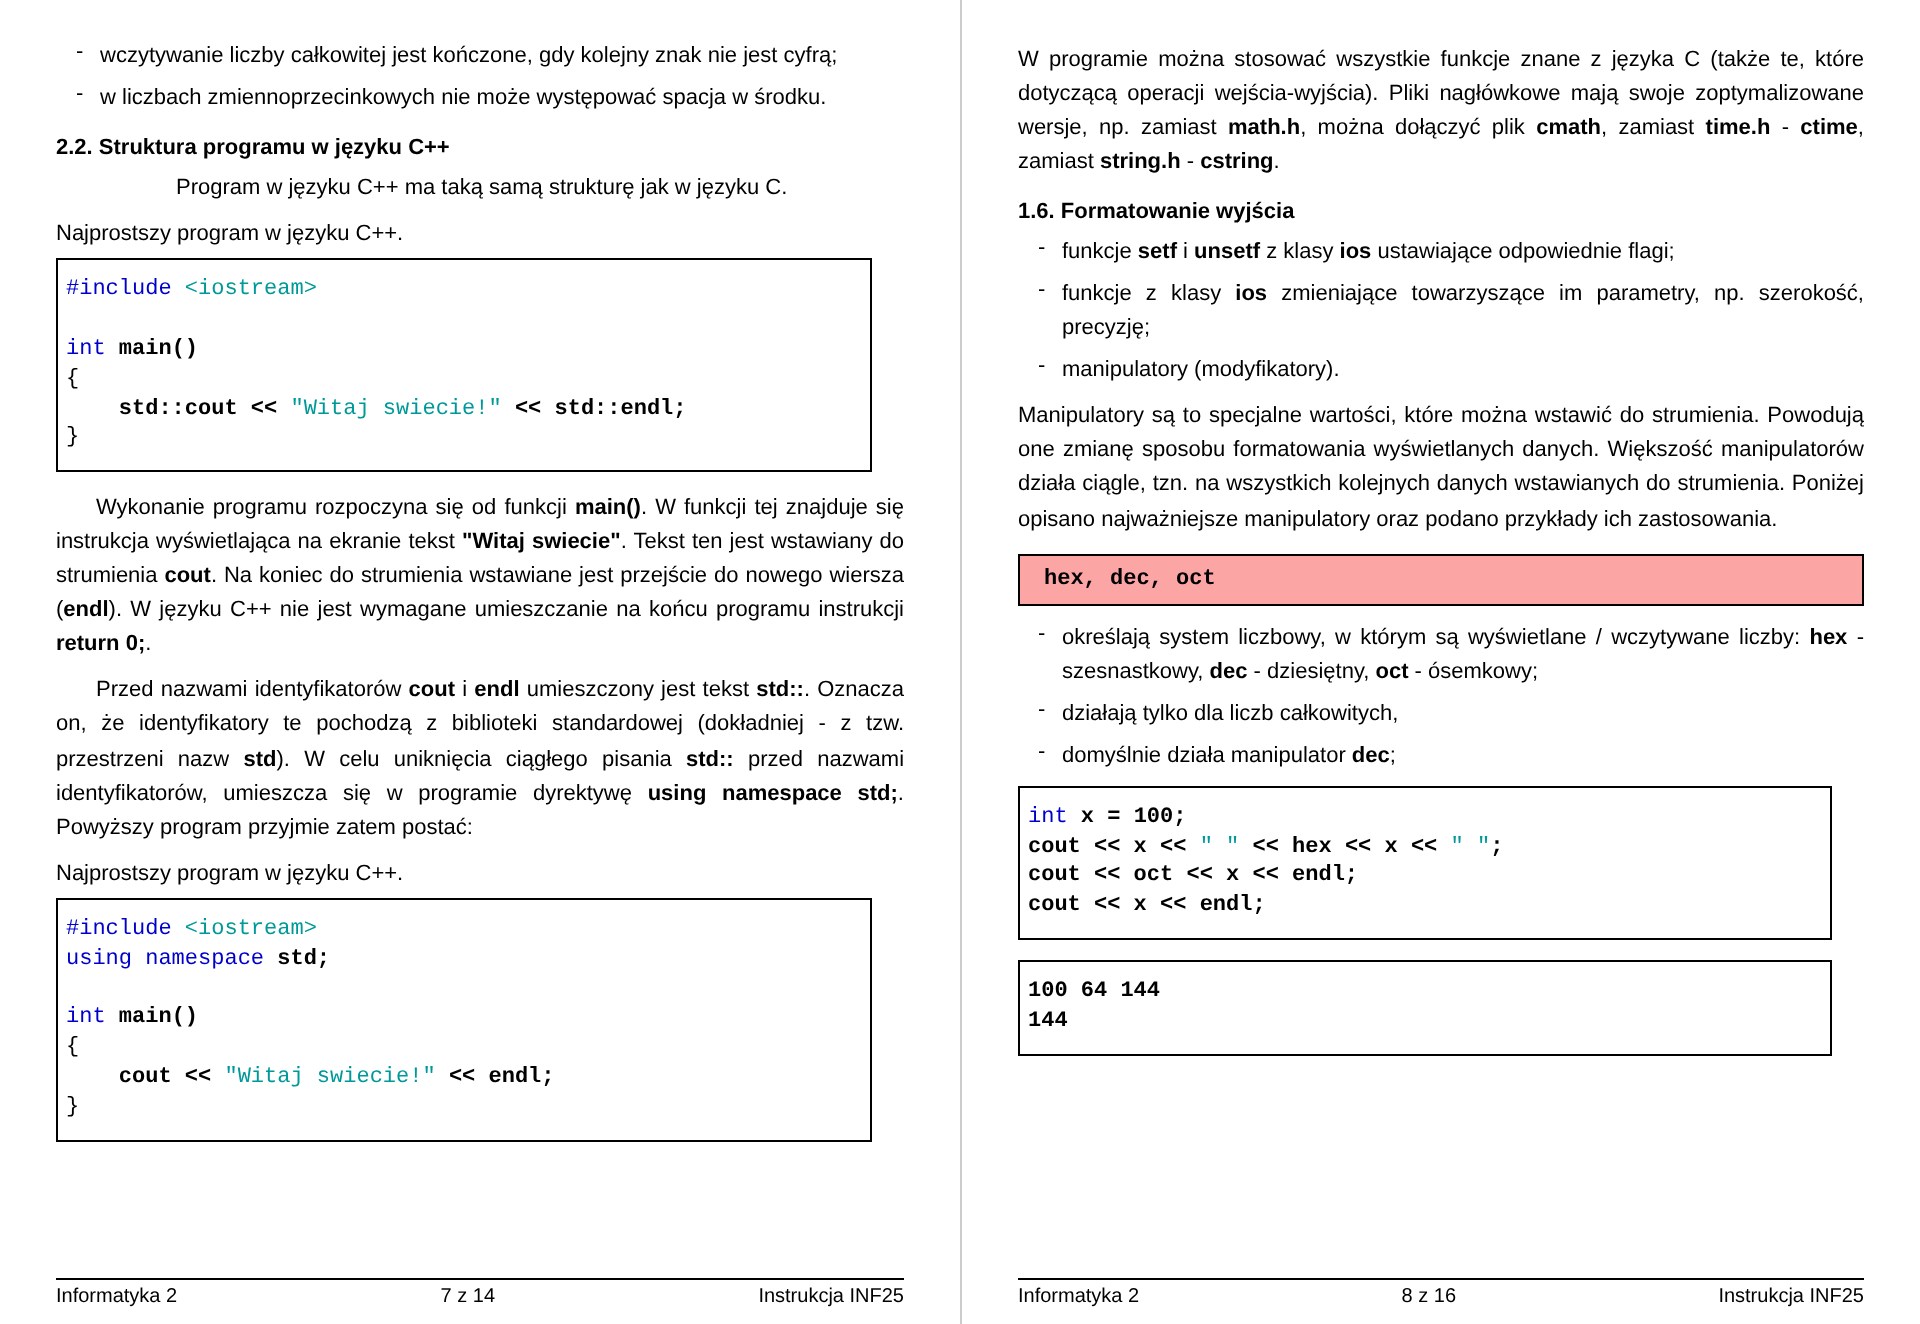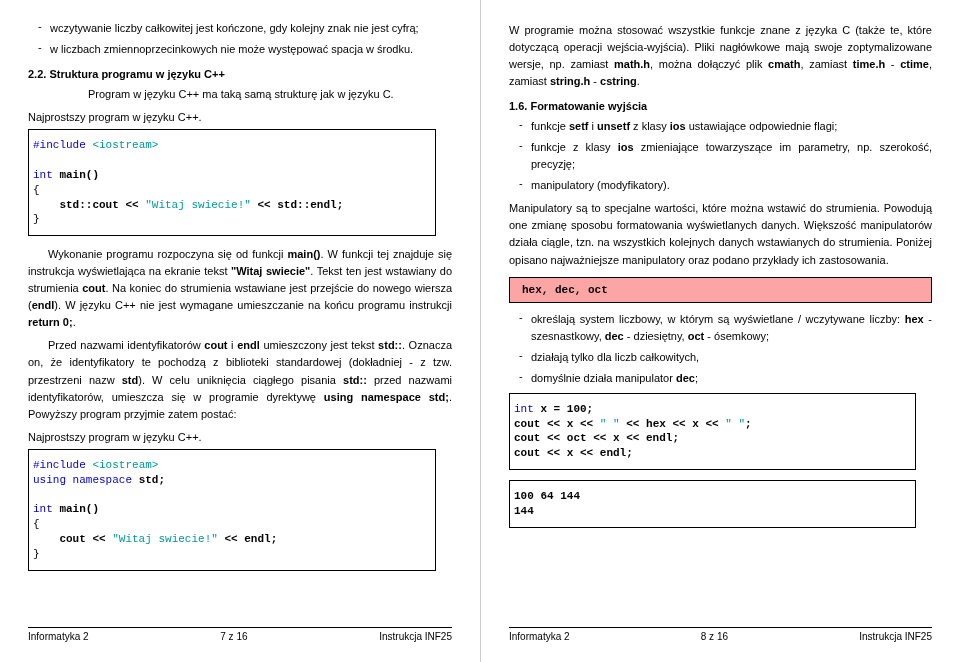--- a/index.html
+++ b/index.html
@@ -77,21 +77,21 @@
     background: #fca5a5;
     border: 1px solid #000;
     padding: 6px 12px;
     margin: 8px 0;
     font-weight: bold;
   }
   .footer {
     position: absolute;
     left: 28px;
     right: 28px;
-    bottom: 20px;
+    bottom: 8px;
     border-top: 1px solid #000;
     font-size: 10px;
     padding-top: 3px;
     display: flex;
     justify-content: space-between;
   }
   b { font-weight: bold; }
 </style>
 </head>
 <body>
@@ -138,21 +138,21 @@
     <div class="codeblock"><span class="kw">#include</span> <span class="str">&lt;iostream&gt;</span>
 <span class="kw">using namespace</span><span class="mono-b"> std;</span>
 
 <span class="kw">int</span><span class="mono-b"> main()</span>
 <span>{</span>
 <span class="mono-b">    cout &lt;&lt; </span><span class="str">"Witaj swiecie!"</span><span class="mono-b"> &lt;&lt; endl;</span>
 <span>}</span></div>
 
     <div class="footer">
       <span>Informatyka 2</span>
-      <span>7 z 16</span>
+      <span>7 z 14</span>
       <span>Instrukcja INF25</span>
     </div>
   </div>
 
   <div class="page">
 
     <p class="body-text">
       <span>W programie można stosować wszystkie funkcje znane z języka C (także te, które dotyczącą operacji wejścia-wyjścia). Pliki nagłówkowe mają swoje zoptymalizowane wersje, np. zamiast </span><b>math.h</b><span>, można dołączyć plik </span><b>cmath</b><span>, zamiast </span><b>time.h</b><span> - </span><b>ctime</b><span>, zamiast </span><b>string.h</b><span> - </span><b>cstring</b><span>.</span>
     </p>
 

